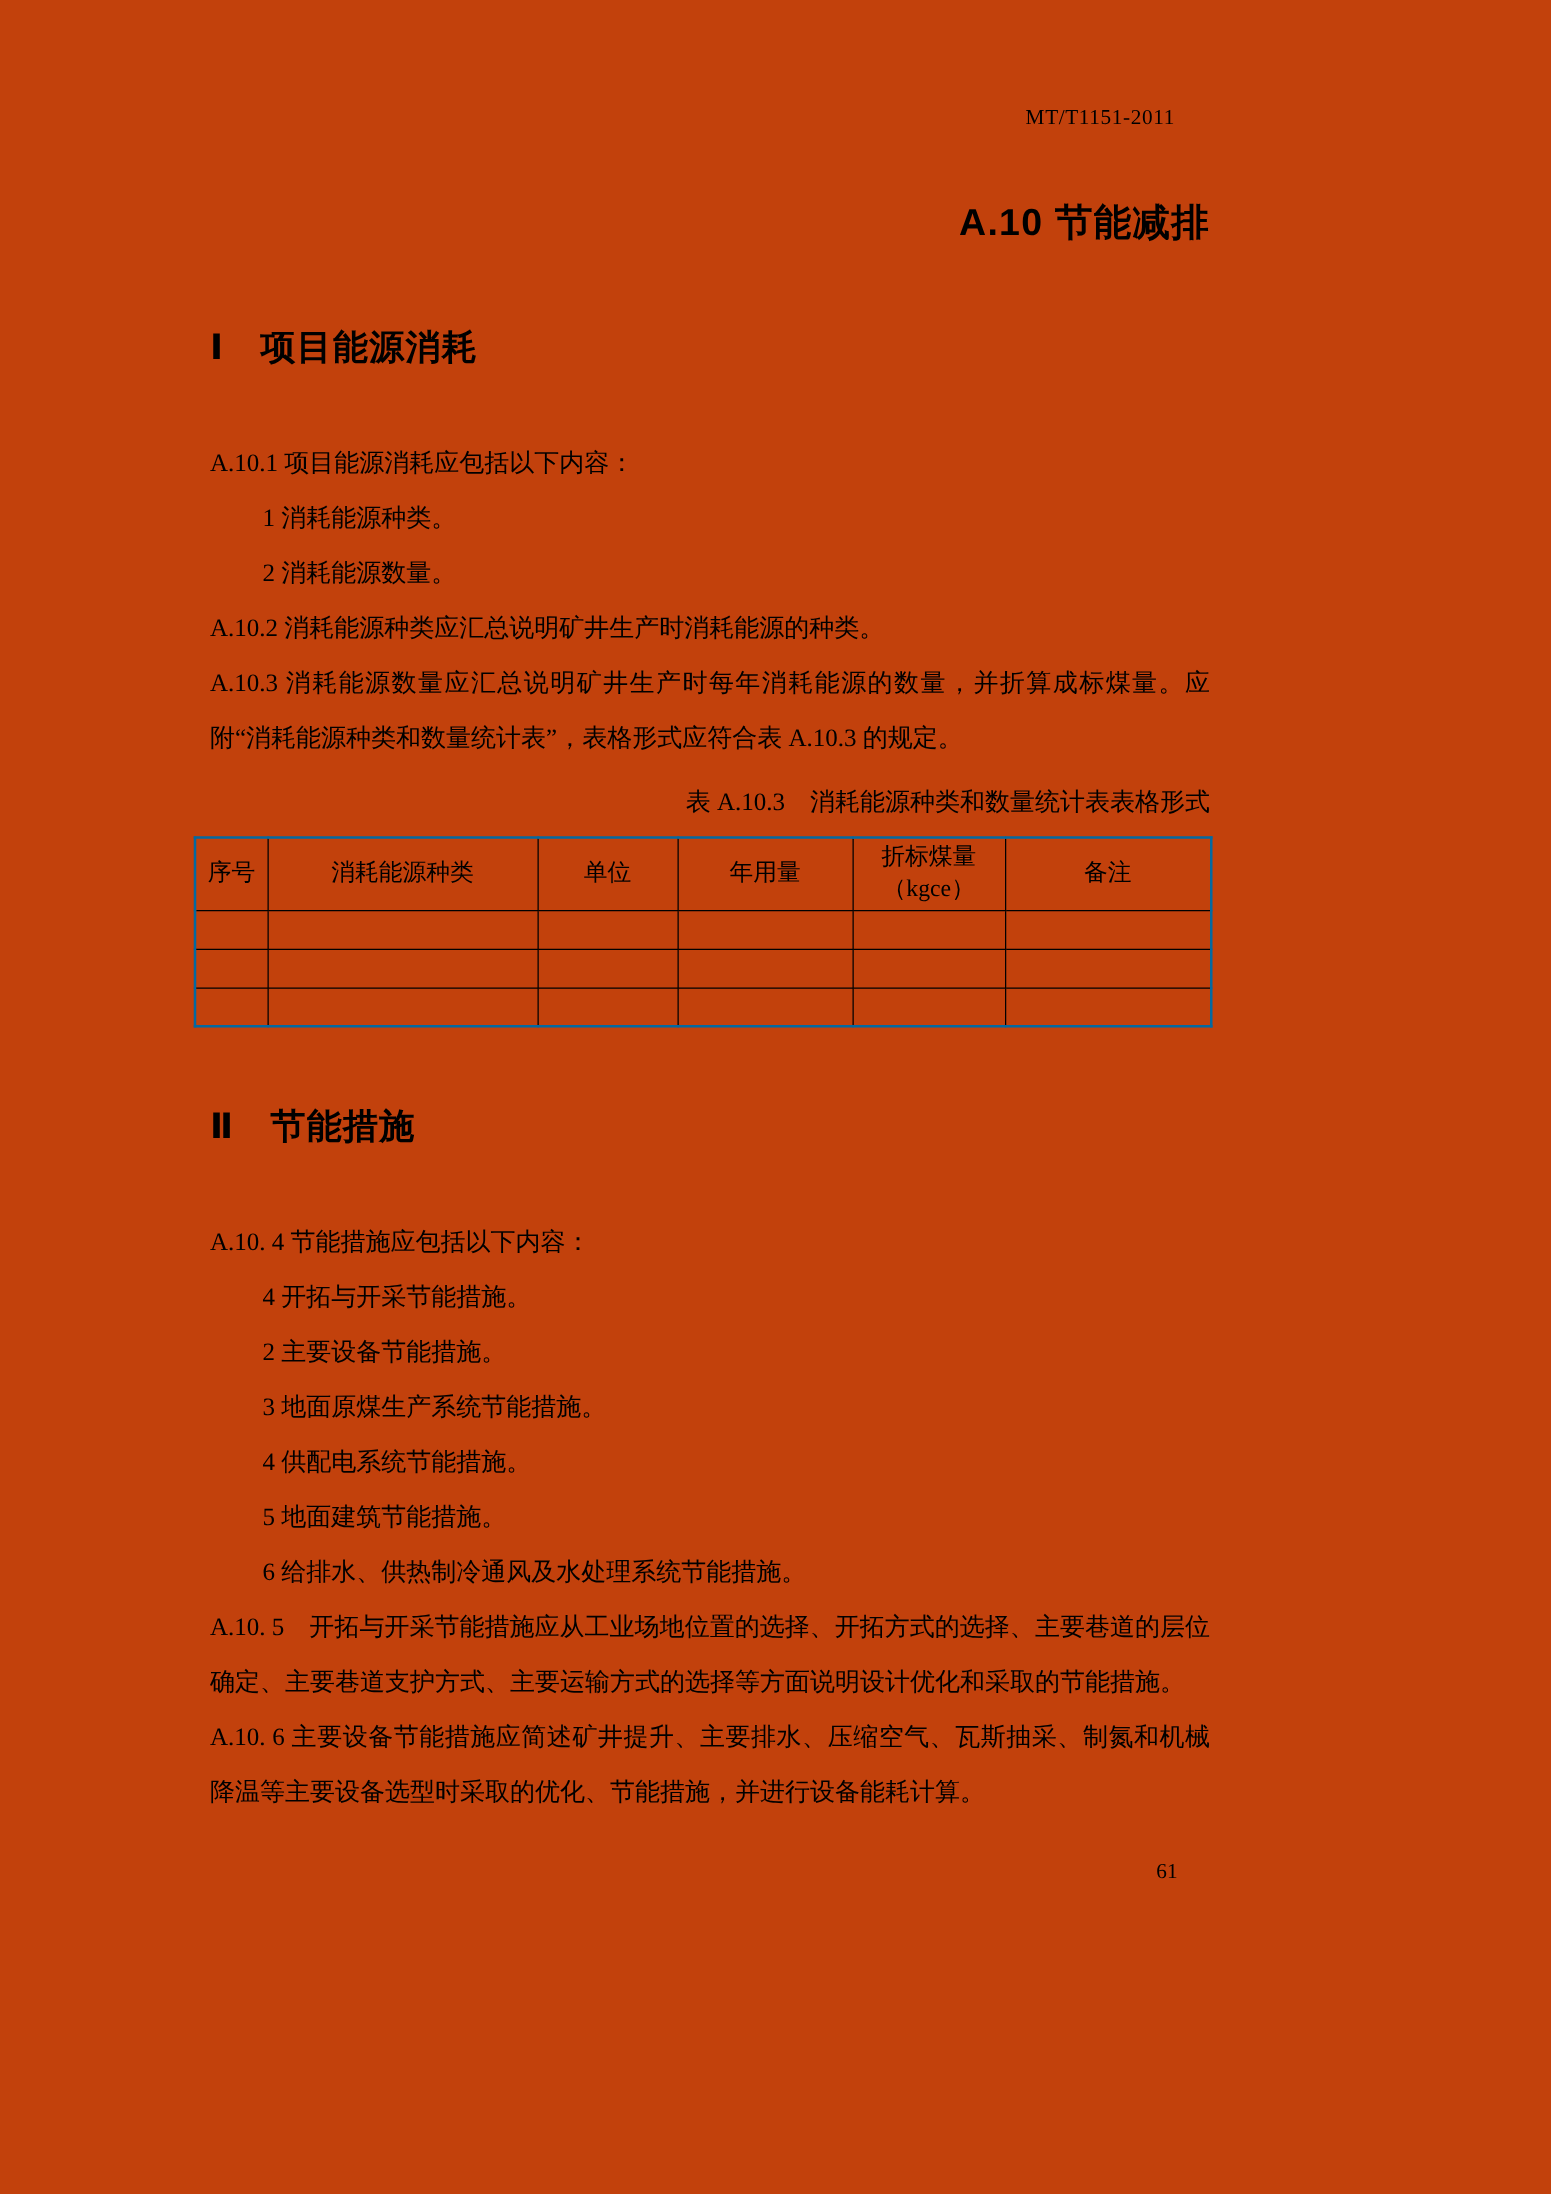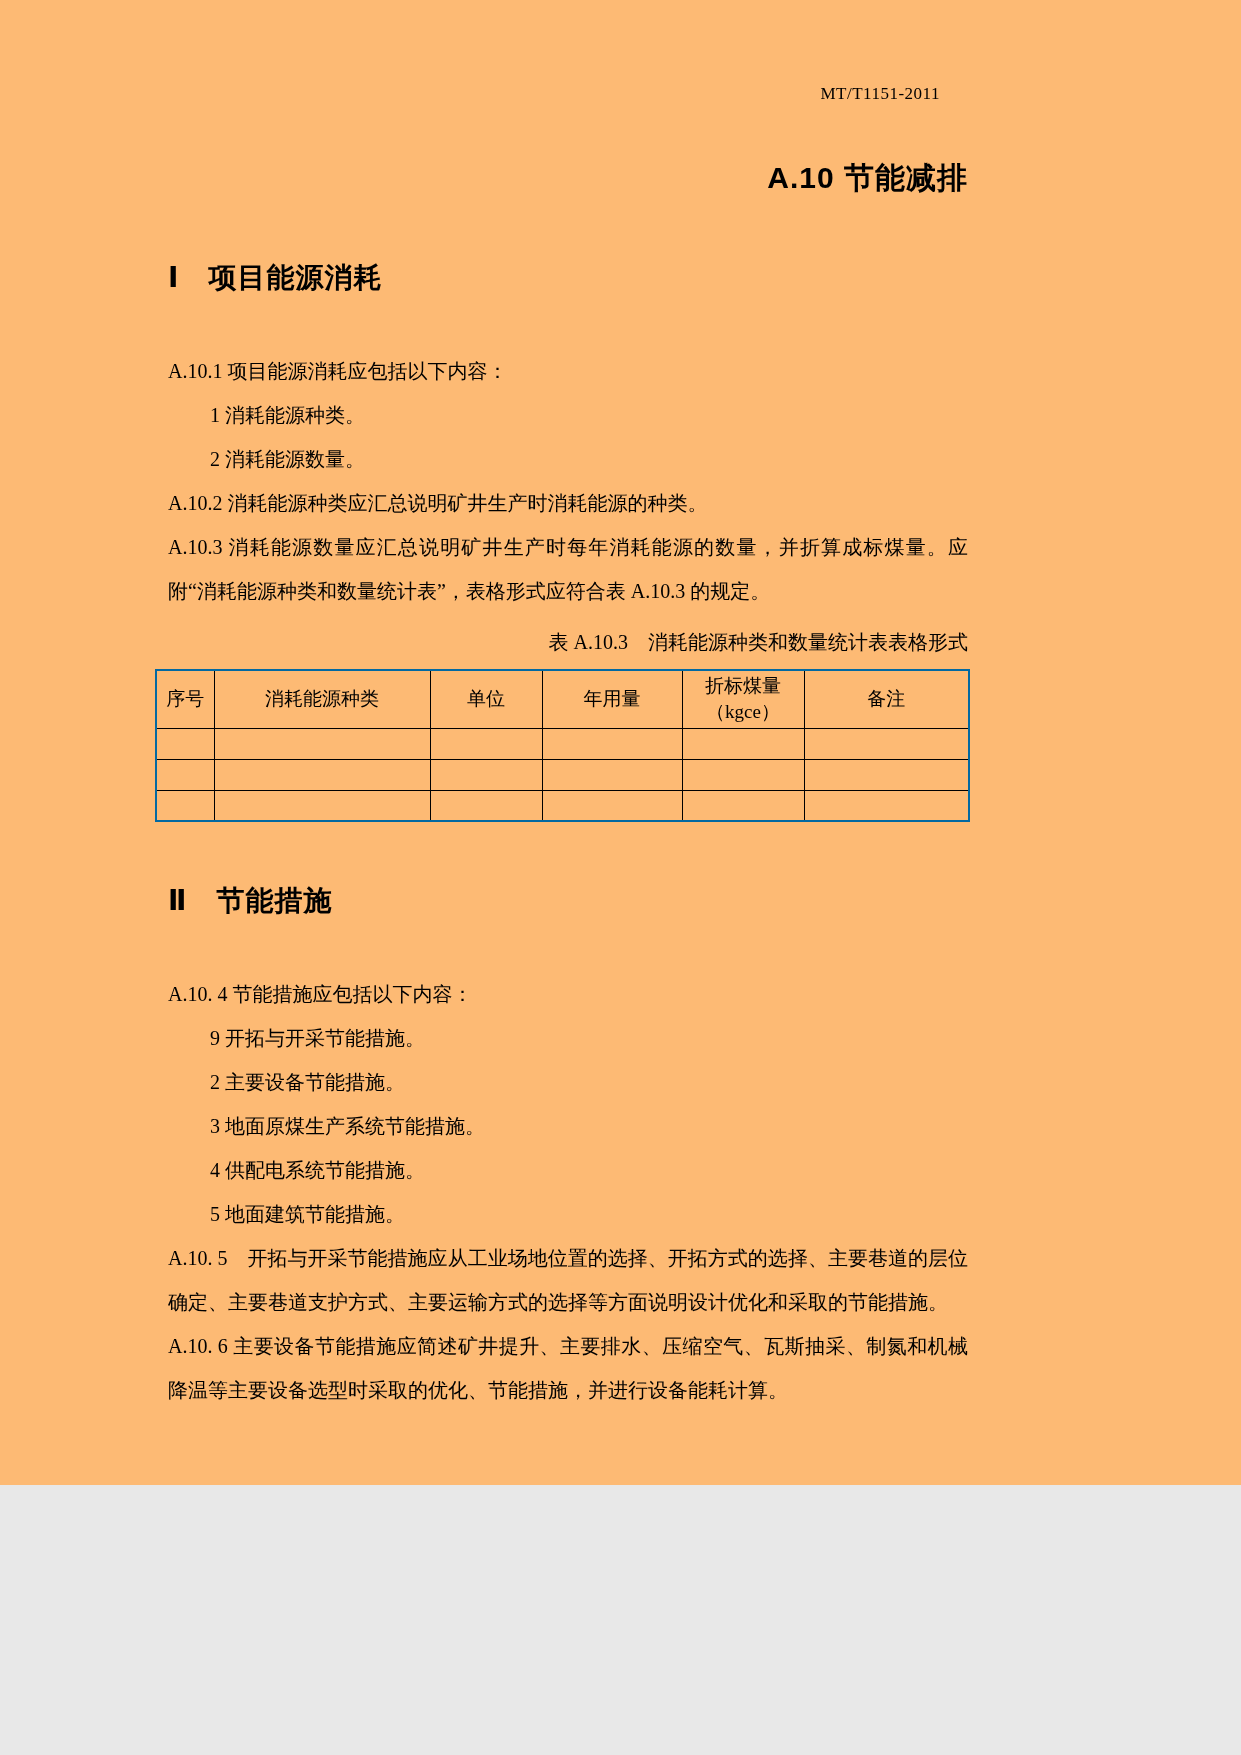--- a/index.html
+++ b/index.html
@@ -4,22 +4,22 @@
 <style>
   * { margin: 0; padding: 0; box-sizing: border-box; }
   html, body { background: #e8e8e8; }
   body {
     font-family: "Liberation Serif", "DejaVu Serif", serif;
     color: #000;
   }
   .page {
     position: relative;
     width: 1241px;
-    height: 1485px;
-    background: #fdba74;
+    height: 1755px;
+    background: #c2410c;
     margin: 0 auto;
     overflow: hidden;
   }
   .doc-header {
     position: absolute;
     top: 84px;
     right: 301px;
     font-size: 17px;
     letter-spacing: 0.5px;
   }
@@ -156,25 +156,26 @@
           <td></td>
           <td></td>
           <td></td>
         </tr>
       </tbody>
     </table>
 
     <h2 class="section-heading">Ⅱ　节能措施</h2>
 
     <p class="para first">A.10. 4 节能措施应包括以下内容：</p>
-    <p class="para indent">9 开拓与开采节能措施。</p>
+    <p class="para indent">4 开拓与开采节能措施。</p>
     <p class="para indent">2 主要设备节能措施。</p>
     <p class="para indent">3 地面原煤生产系统节能措施。</p>
     <p class="para indent">4 供配电系统节能措施。</p>
     <p class="para indent">5 地面建筑节能措施。</p>
+    <p class="para indent">6 给排水、供热制冷通风及水处理系统节能措施。</p>
     <p class="para">A.10. 5　开拓与开采节能措施应从工业场地位置的选择、开拓方式的选择、主要巷道的层位确定、主要巷道支护方式、主要运输方式的选择等方面说明设计优化和采取的节能措施。</p>
     <p class="para">A.10. 6 主要设备节能措施应简述矿井提升、主要排水、压缩空气、瓦斯抽采、制氮和机械降温等主要设备选型时采取的优化、节能措施，并进行设备能耗计算。</p>
 
   </div>
 
   <div class="page-number">61</div>
 
 </div>
 
 </body></html>

